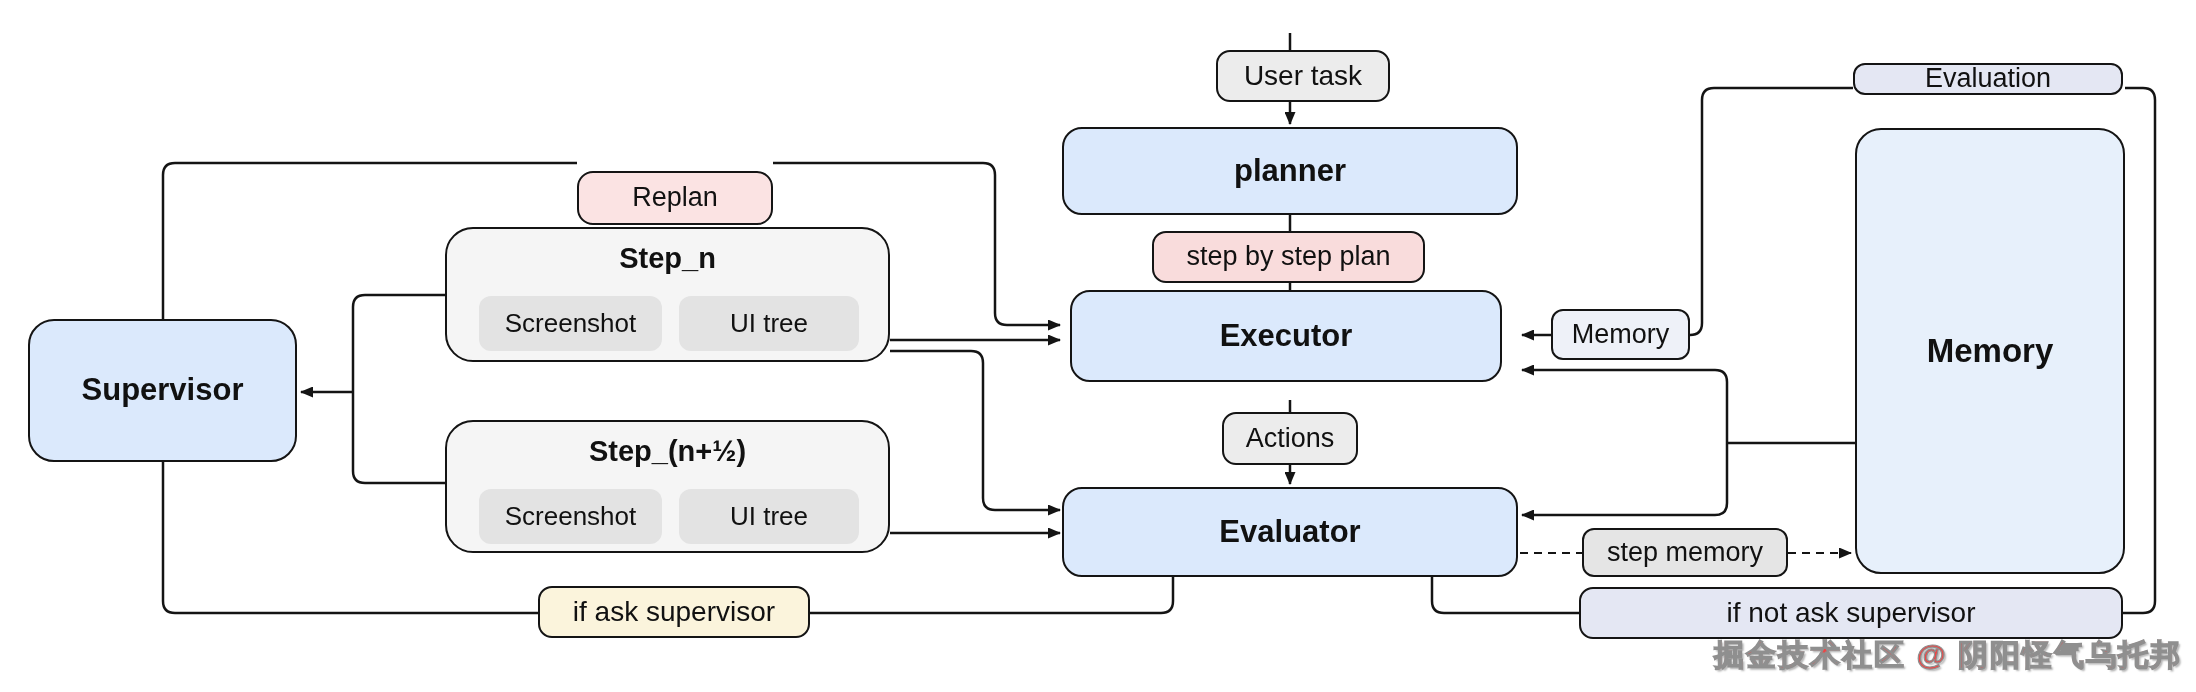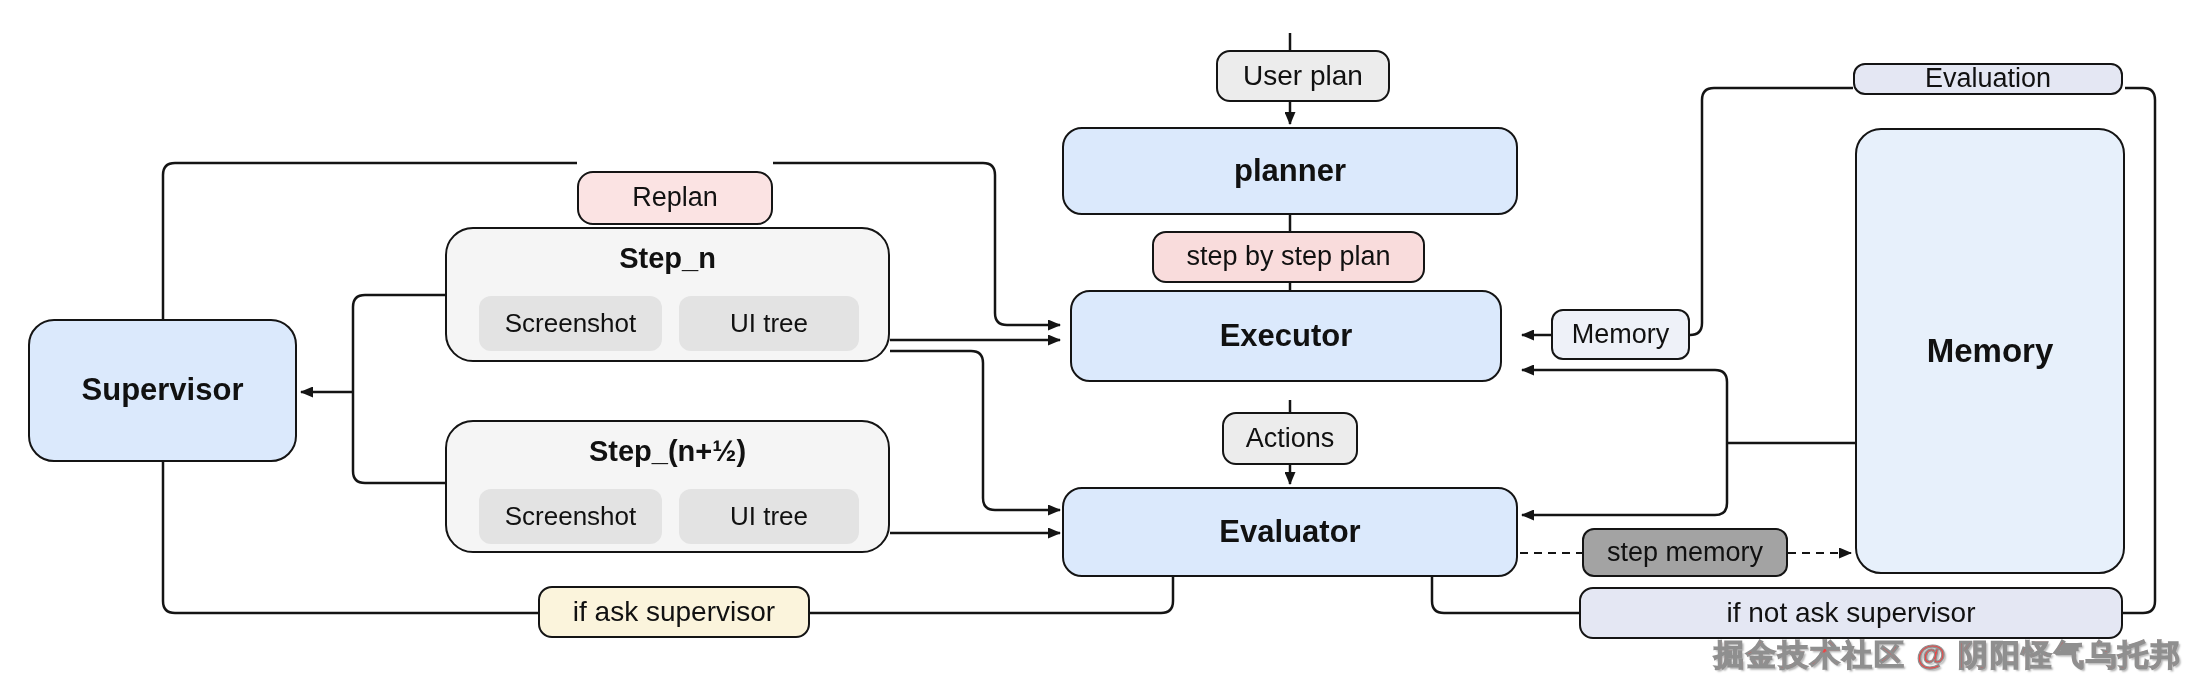--- a/index.html
+++ b/index.html
@@ -17,21 +17,21 @@
     border:2.5px solid #141414;
     display:flex;align-items:center;justify-content:center;
     font-size:27px;line-height:1.1;text-align:center;
     background:#fff;border-radius:14px;
   }
   .bold{font-weight:bold;}
   .blue{background:#dbe9fc;}
   .bigblue{background:#e7f0fb;}
   .bluegray{background:#eef1f8;}
   .lav{background:#e4e7f3;}
-  .ltblue{background:#a3a3a3;}
+  .ltblue{background:#e5e5e5;}
   .pink{background:#fbe3e3;}
   .pink2{background:#f9dcdc;}
   .gray{background:#ececec;}
   .cream{background:#fbf4dc;}
   .stepbg{background:#f5f5f5;border-radius:28px;}
   .r20{border-radius:20px;}
   .r26{border-radius:26px;}
   .t31{font-size:31px;}
   .t33{font-size:33px;}
   .step-title{
@@ -82,21 +82,21 @@
       <path d="M 1853 88 H 1714 Q 1702 88 1702 100 V 323 Q 1702 335 1690 335"></path>
       <path d="M 1551 335 H 1522" marker-end="url(#arrow)"></path>
       <path d="M 1855 443 H 1727"></path>
       <path d="M 1727 443 V 382 Q 1727 370 1715 370 H 1522" marker-end="url(#arrow)"></path>
       <path d="M 1727 443 V 503 Q 1727 515 1715 515 H 1522" marker-end="url(#arrow)"></path>
       <path d="M 1520 553 H 1582" stroke-dasharray="8 6" stroke-width="2.2"></path>
       <path d="M 1788 553 H 1851" stroke-dasharray="8 6" stroke-width="2.2" marker-end="url(#arrow)"></path>
     </g>
   </svg>
 
-  <div class="box gray" style="left:1216px;top:50px;width:174px;height:52px;font-size:28px;">User plan</div>
+  <div class="box gray" style="left:1216px;top:50px;width:174px;height:52px;font-size:28px;">User task</div>
 
   <div class="box blue bold t31 r20" style="left:1062px;top:127px;width:456px;height:88px;">planner</div>
 
   <div class="box pink2" style="left:1152px;top:231px;width:273px;height:52px;">step by step plan</div>
 
   <div class="box blue bold t31 r20" style="left:1062px;top:290px;width:432px;height:92px;margin-left:8px;">Executor</div>
 
   <div class="box gray" style="left:1222px;top:412px;width:136px;height:53px;">Actions</div>
 
   <div class="box blue bold t31 r20" style="left:1062px;top:487px;width:456px;height:90px;">Evaluator</div>

